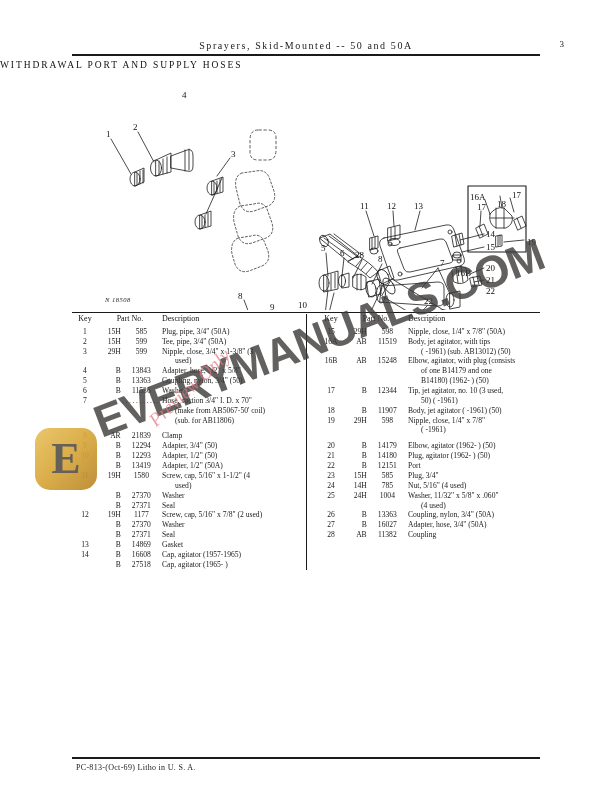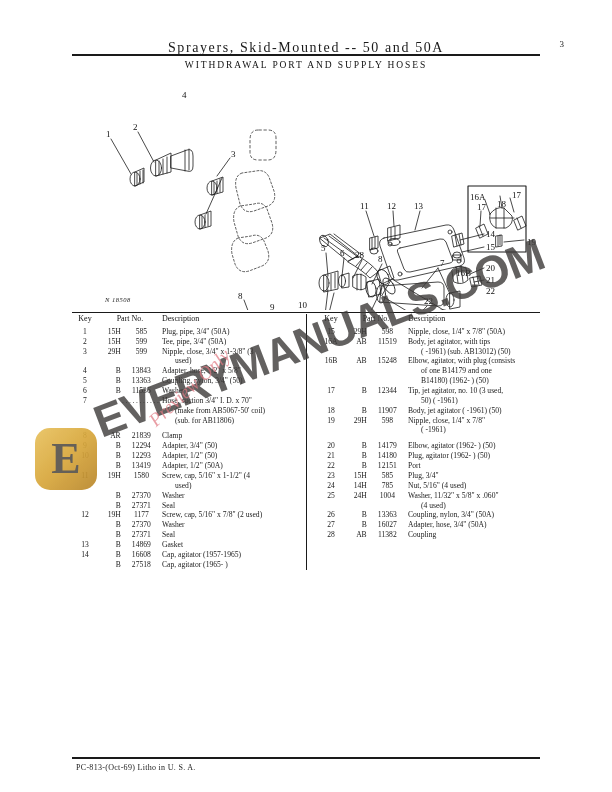--- a/index.html
+++ b/index.html
@@ -17,21 +17,21 @@
     color: #1a1a1a;
   }
 
   
   .running-head {
     position: absolute;
     left: 0;
     right: 0;
     top: 40px;
     text-align: center;
-    font-size: 14px;
+    font-size: 10px;
     letter-spacing: 1.6px;
     color: #1a1a1a;
   }
   .page-number {
     position: absolute;
     right: 48px;
     top: 39px;
     font-size: 9px;
     color: #1a1a1a;
   }
@@ -41,21 +41,20 @@
     right: 72px;
     top: 54px;
     height: 1.6px;
     background: #1a1a1a;
   }
   .section-title {
     position: absolute;
     left: 0;
     right: 0;
     top: 60px;
-    text-align: center;
     font-size: 9.5px;
     letter-spacing: 1.9px;
     color: #111;
   }
 
   
   .illustration {
     position: absolute;
     left: 72px;
     top: 78px;

